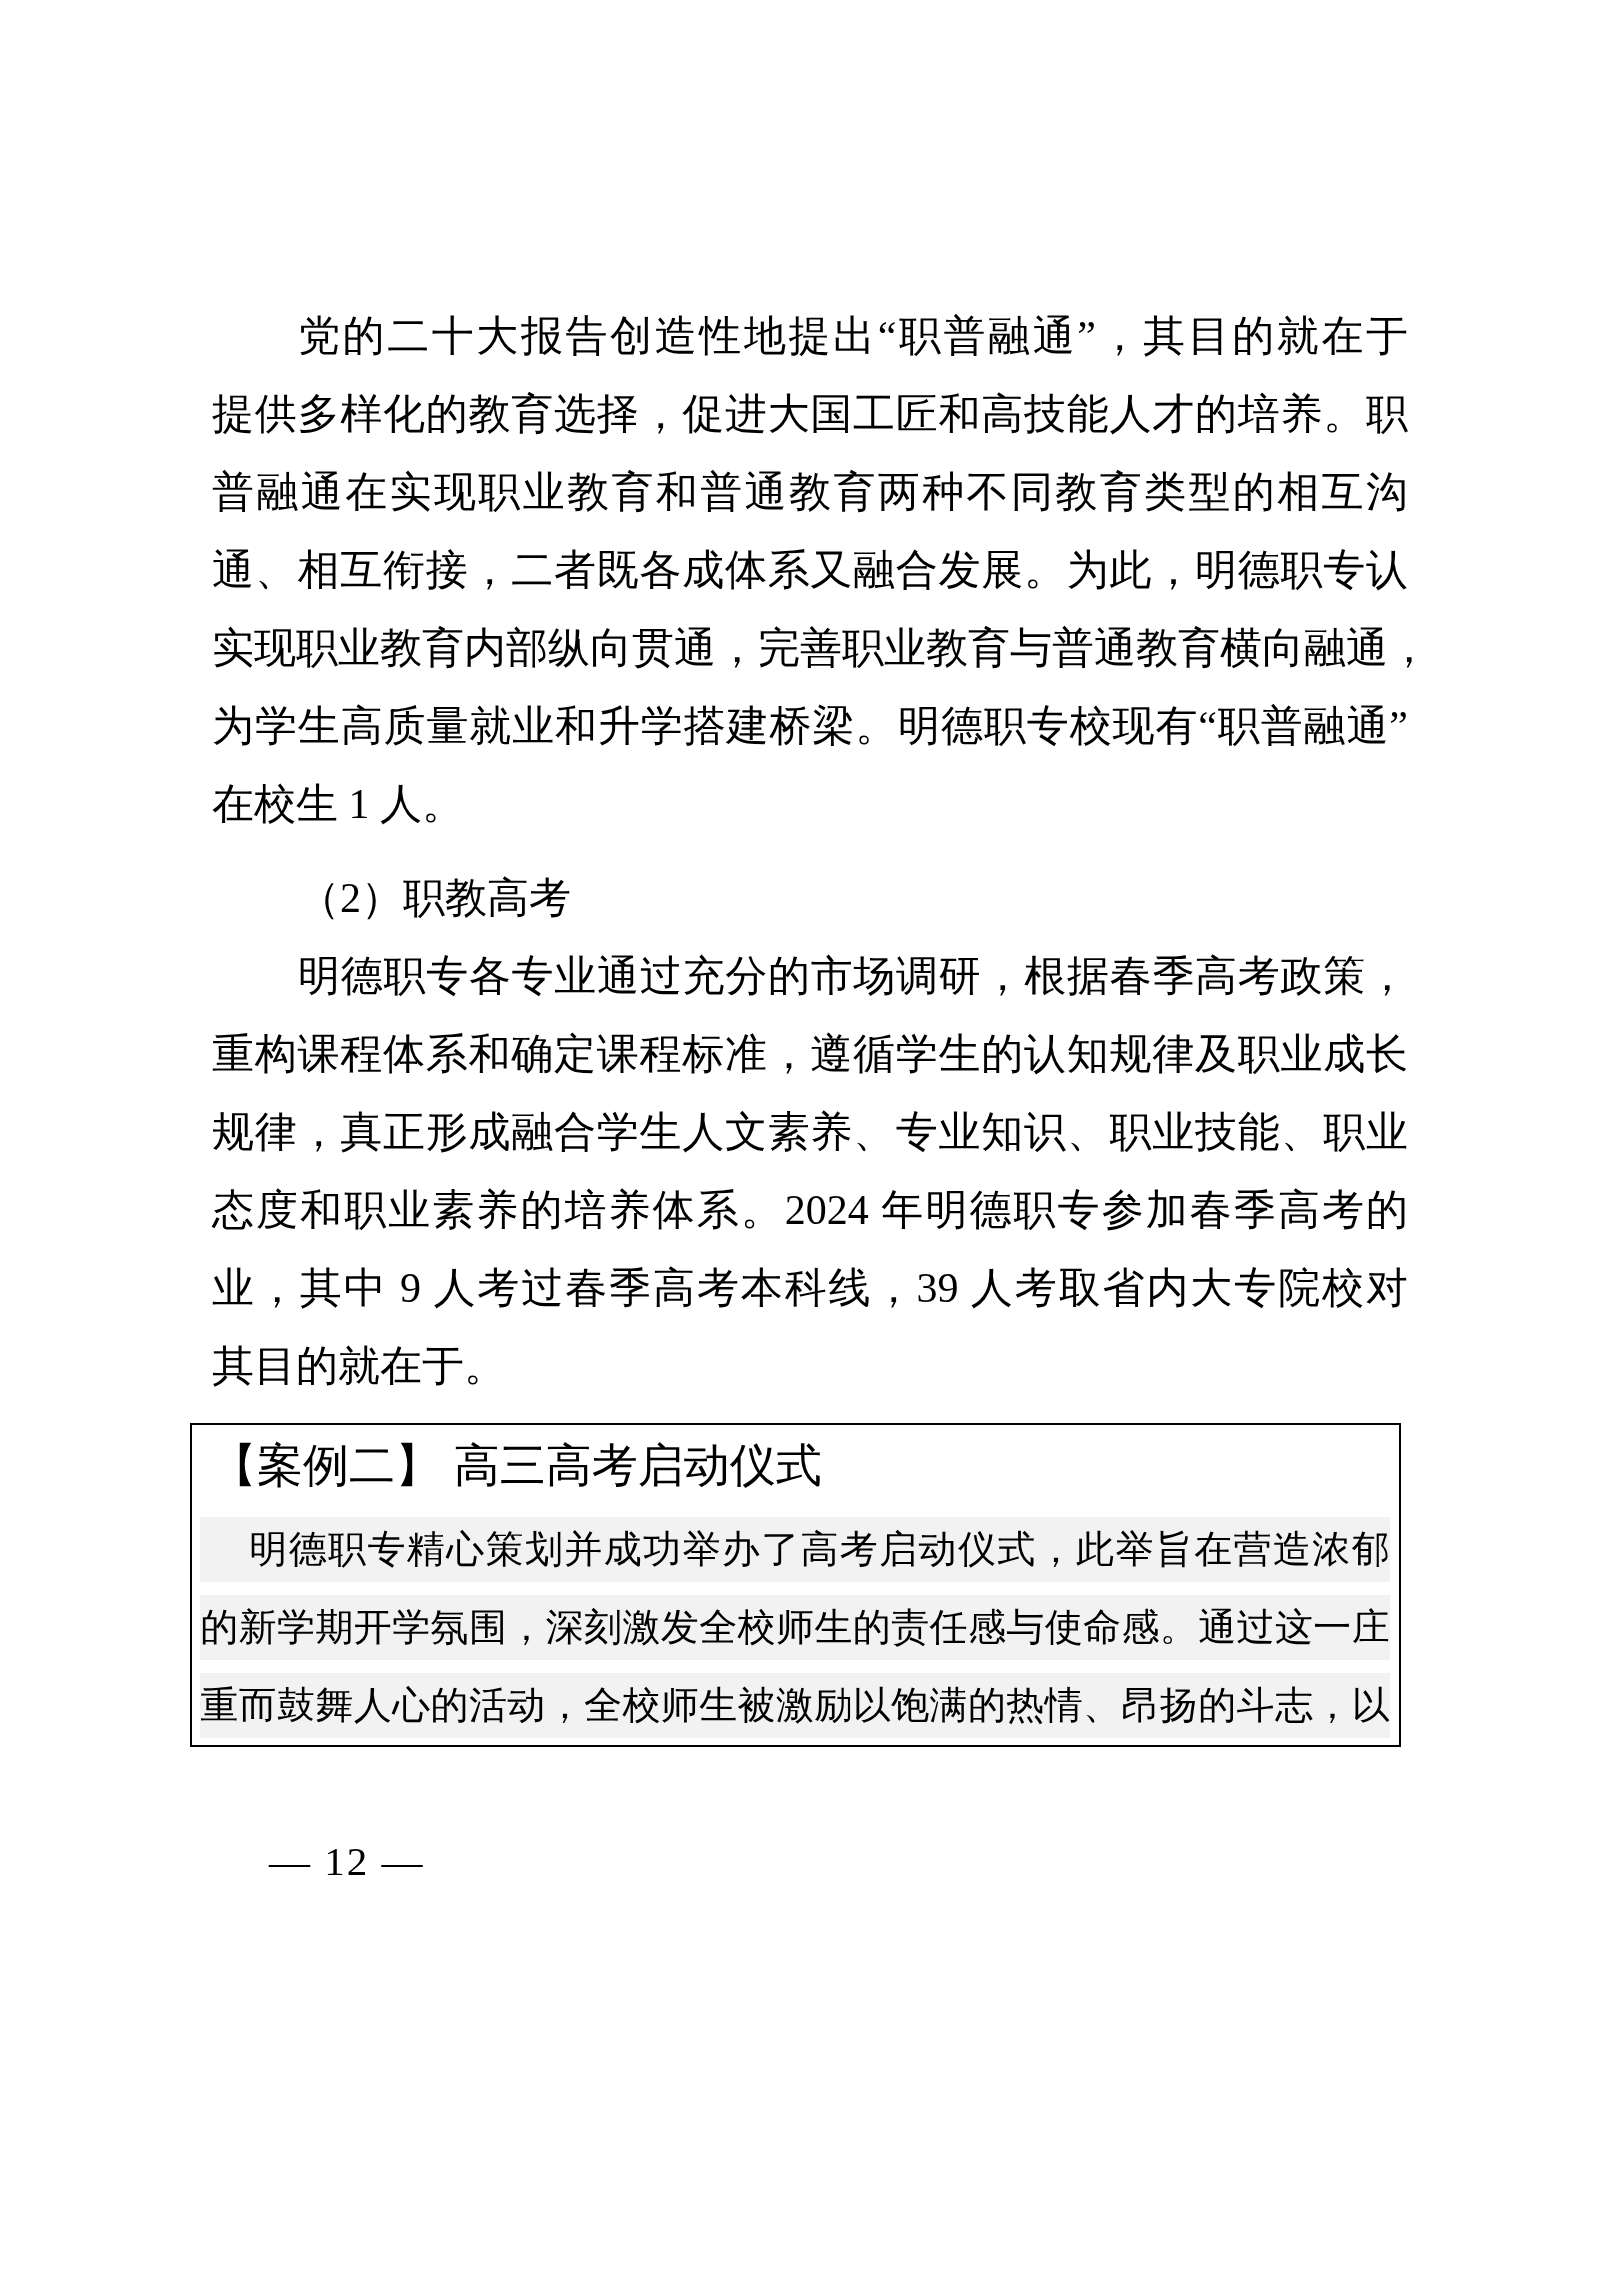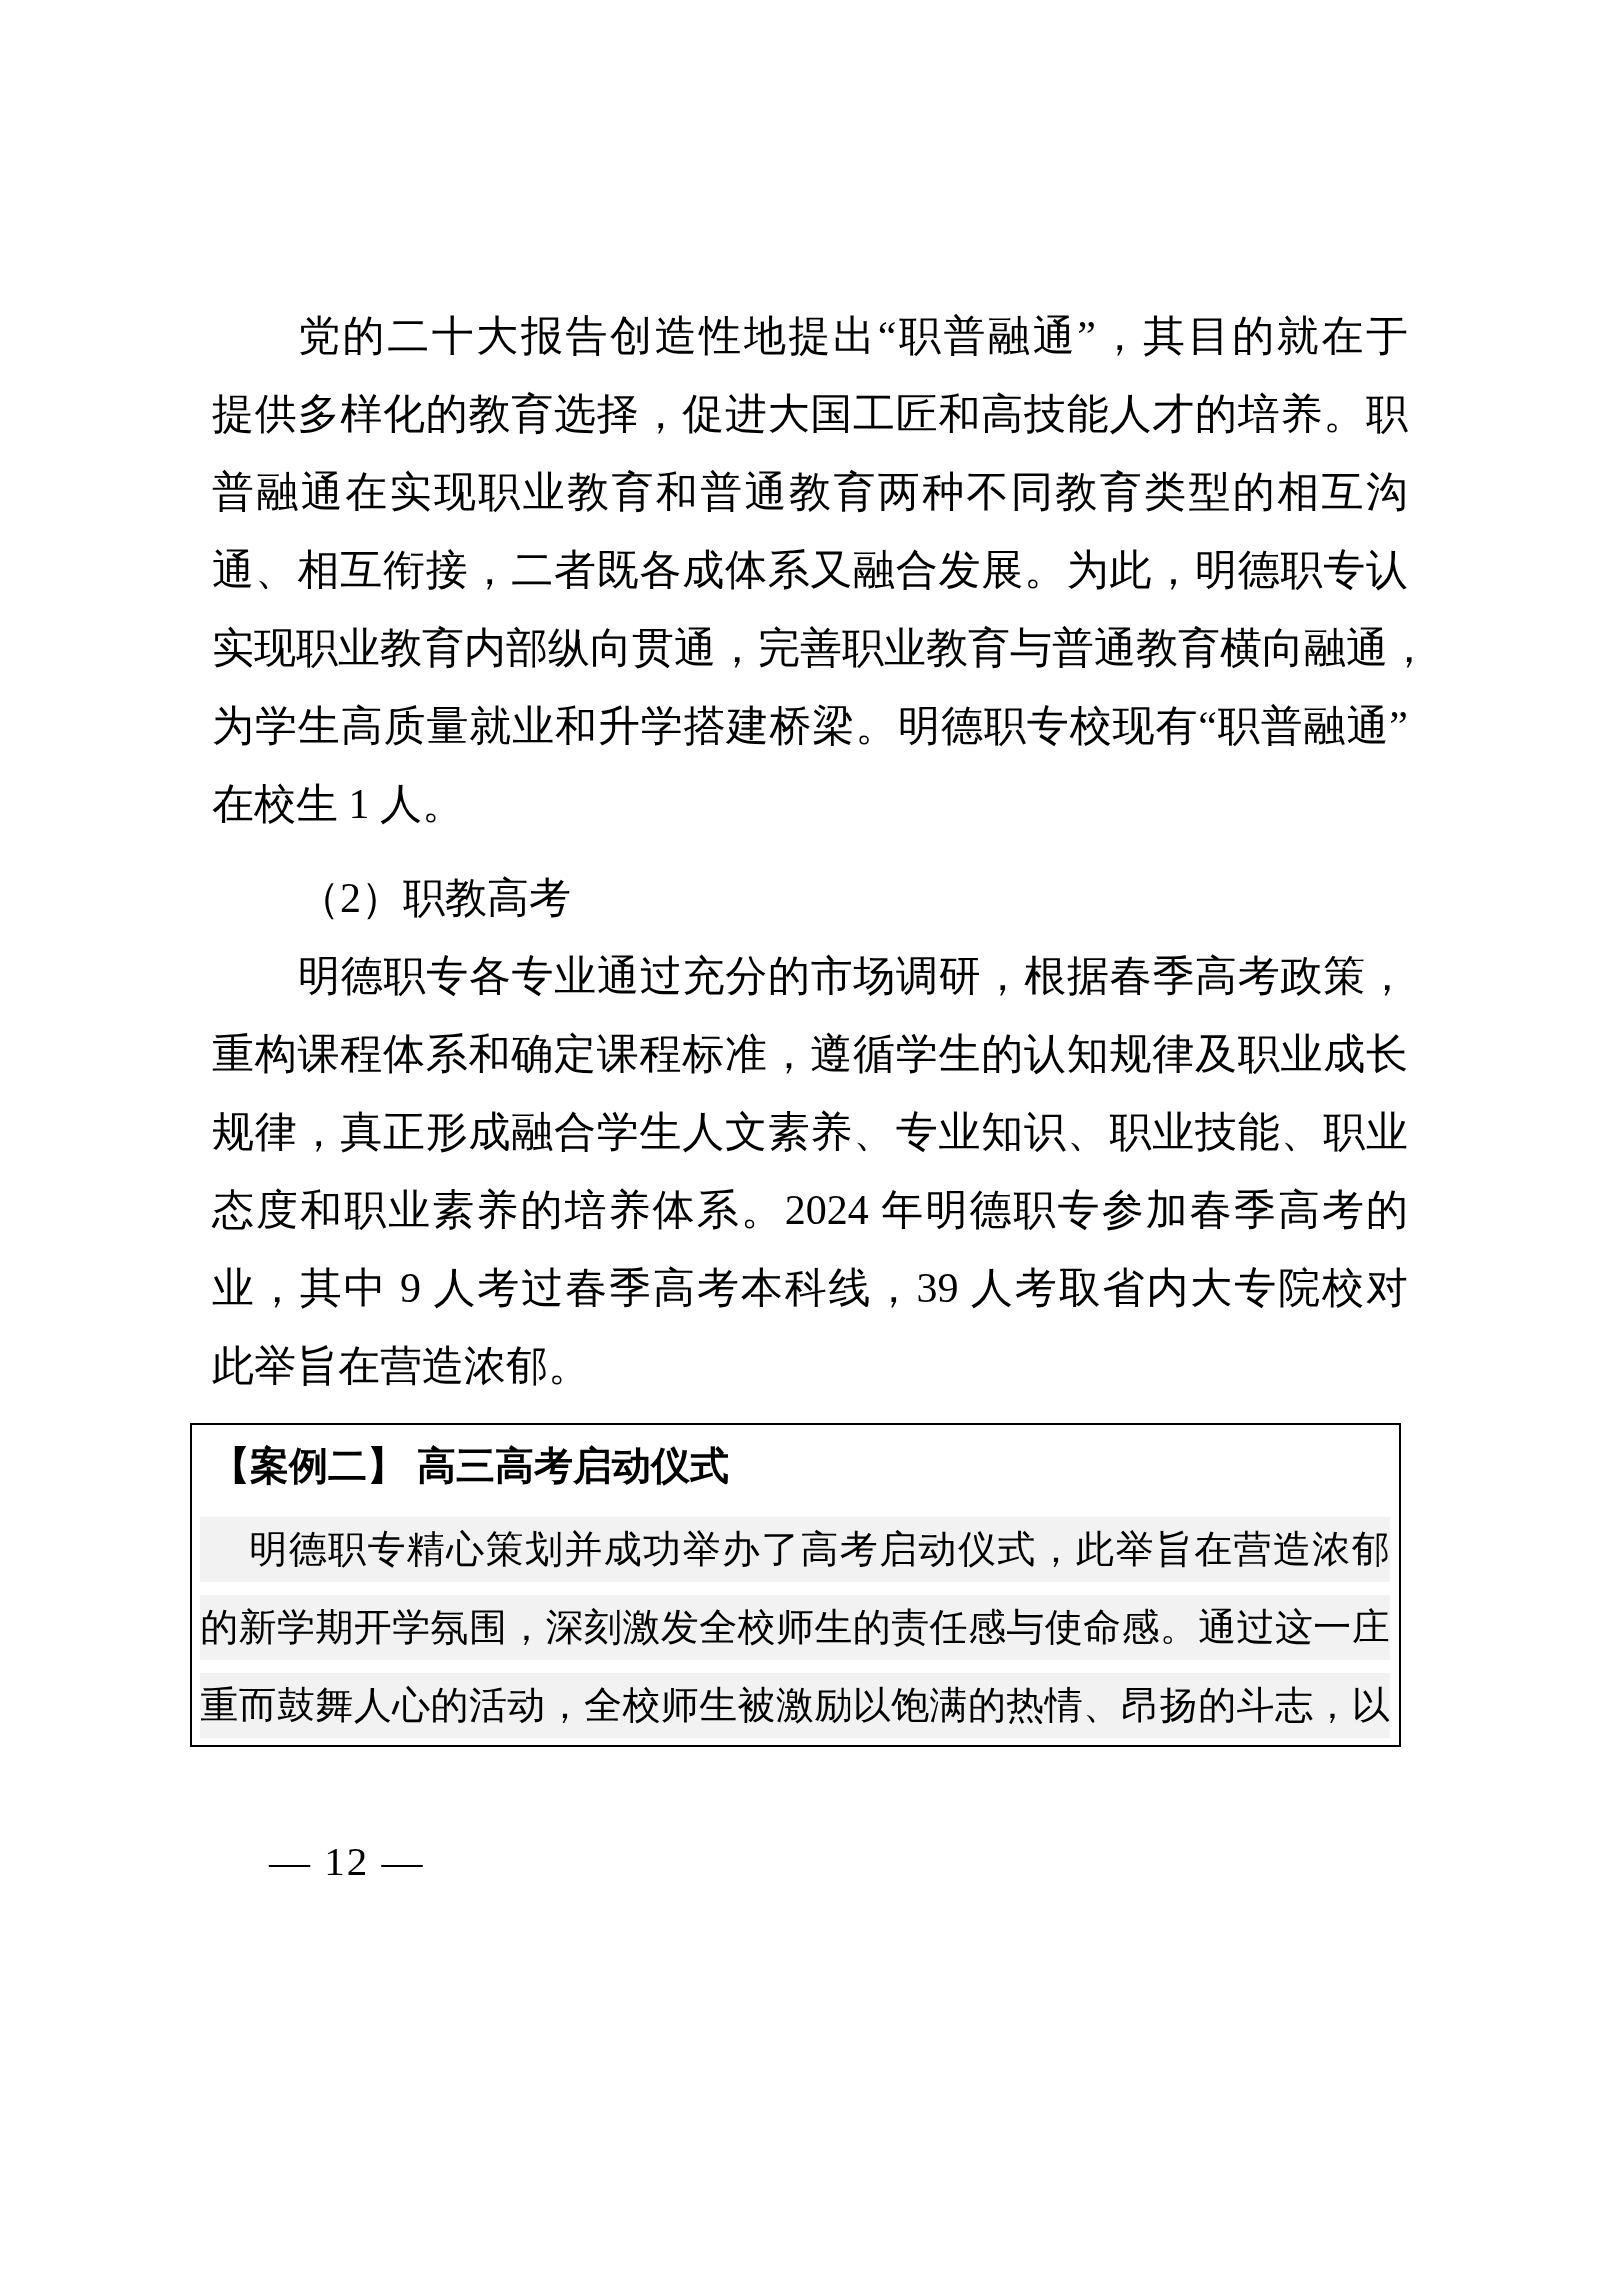--- a/index.html
+++ b/index.html
@@ -44,22 +44,22 @@
     margin-left: -22.5px;
     width: 1211px;
     box-sizing: border-box;
     border: 2.9px solid var(--border, #000000);
     background: #ffffff;
   }
   .case-title {
     margin: 12.7px 0 0 19.6px;
     height: 55px;
     line-height: 55px;
-    font-size: 39px;
-    font-weight: bold;
+    font-size: 46px;
+    font-weight: normal;
     font-family: "Liberation Sans", "DejaVu Sans", sans-serif;
     white-space: nowrap;
   }
   .case-body {
     margin-top: 17.6px;
     padding: 0 8.8px;
   }
   .case-line {
     height: 78px;
     display: flex;
@@ -107,21 +107,21 @@
     </div>
 
     <div class="line heading indent">（2）职教高考</div>
 
     <div class="para">
       <div class="line indent">明德职专各专业通过充分的市场调研，根据春季高考政策，</div>
       <div class="line">重构课程体系和确定课程标准，遵循学生的认知规律及职业成长</div>
       <div class="line">规律，真正形成融合学生人文素养、专业知识、职业技能、职业</div>
       <div class="line">态度和职业素养的培养体系。2024 年明德职专参加春季高考的</div>
       <div class="line">业，其中 9 人考过春季高考本科线，39 人考取省内大专院校对</div>
-      <div class="line end">此举旨在营造浓郁。</div>
+      <div class="line end">其目的就在于。</div>
     </div>
 
     <div class="case-box">
       <div class="case-title">【案例二】 高三高考启动仪式</div>
       <div class="case-body">
         <div class="case-line">
           <div class="hl first">明德职专精心策划并成功举办了高考启动仪式，此举旨在营造浓郁</div>
         </div>
         <div class="case-line">
           <div class="hl">的新学期开学氛围，深刻激发全校师生的责任感与使命感。通过这一庄</div>

